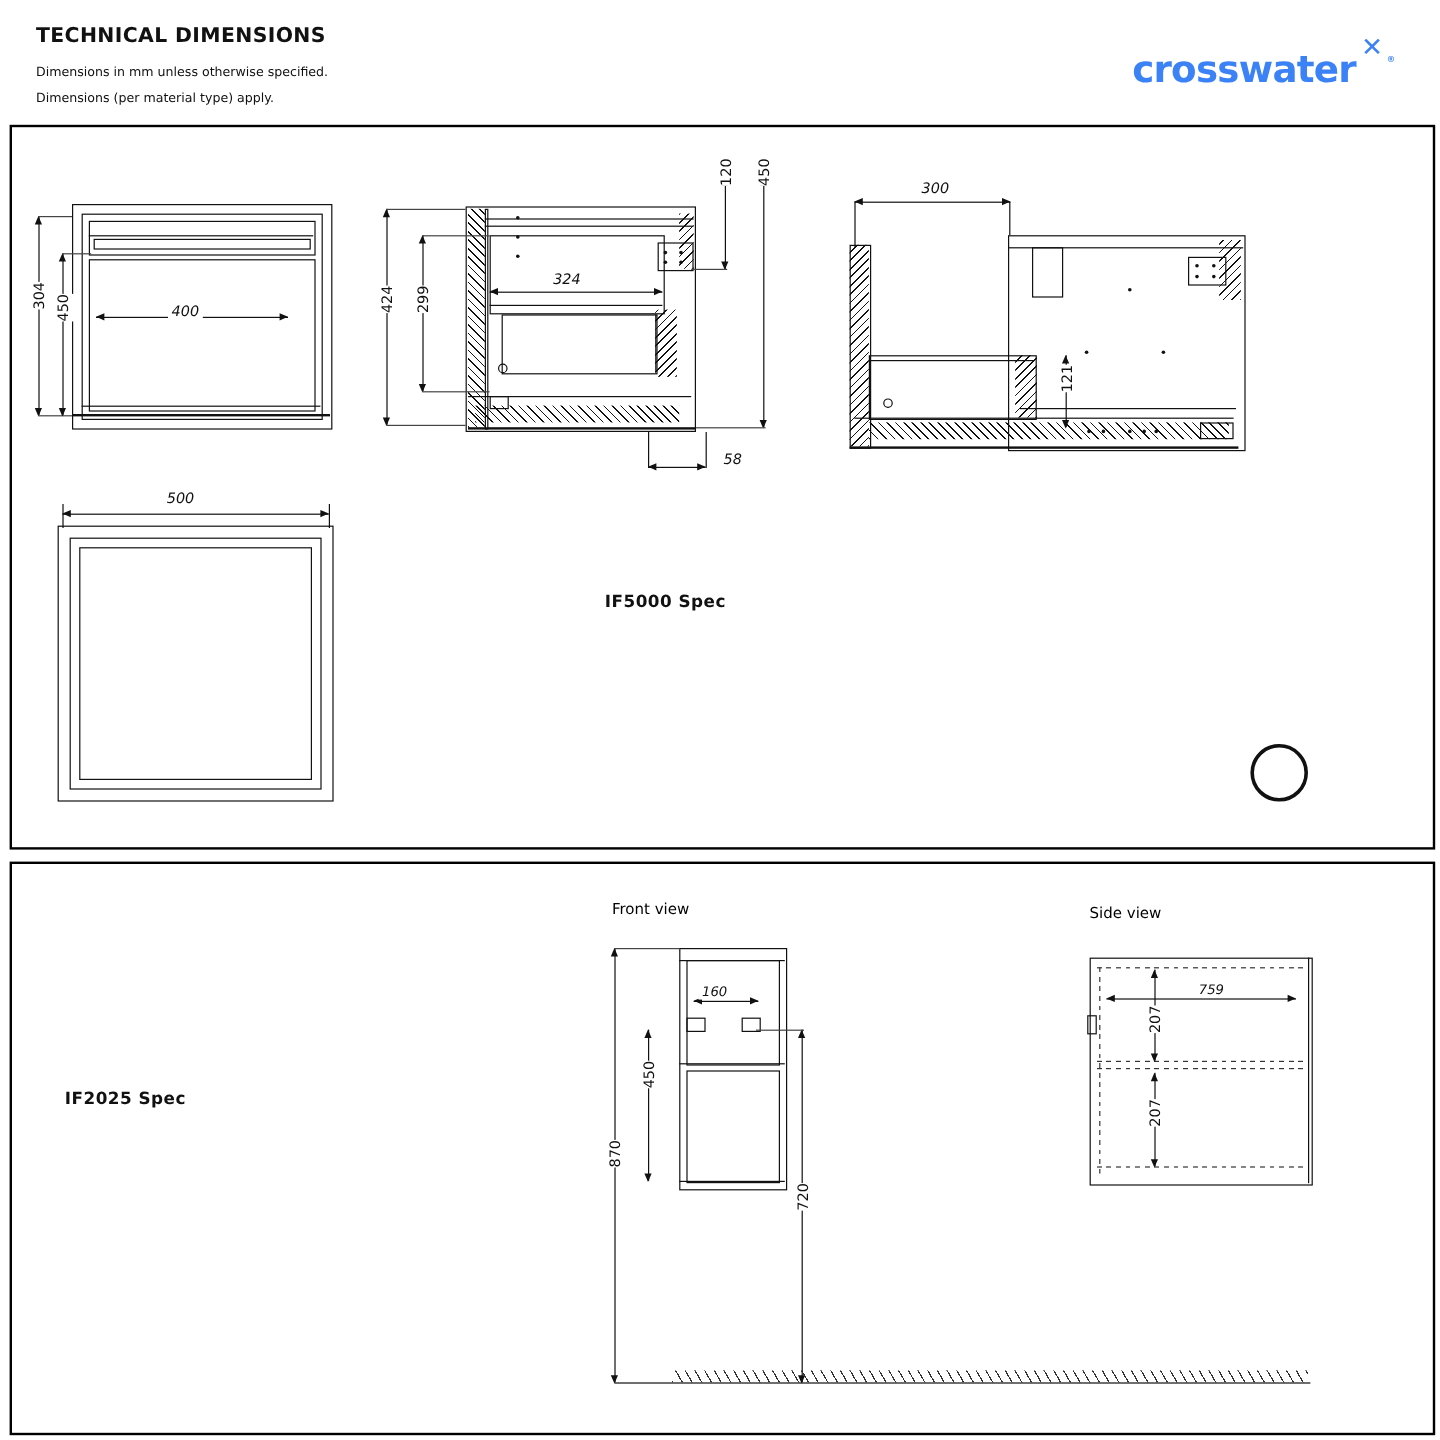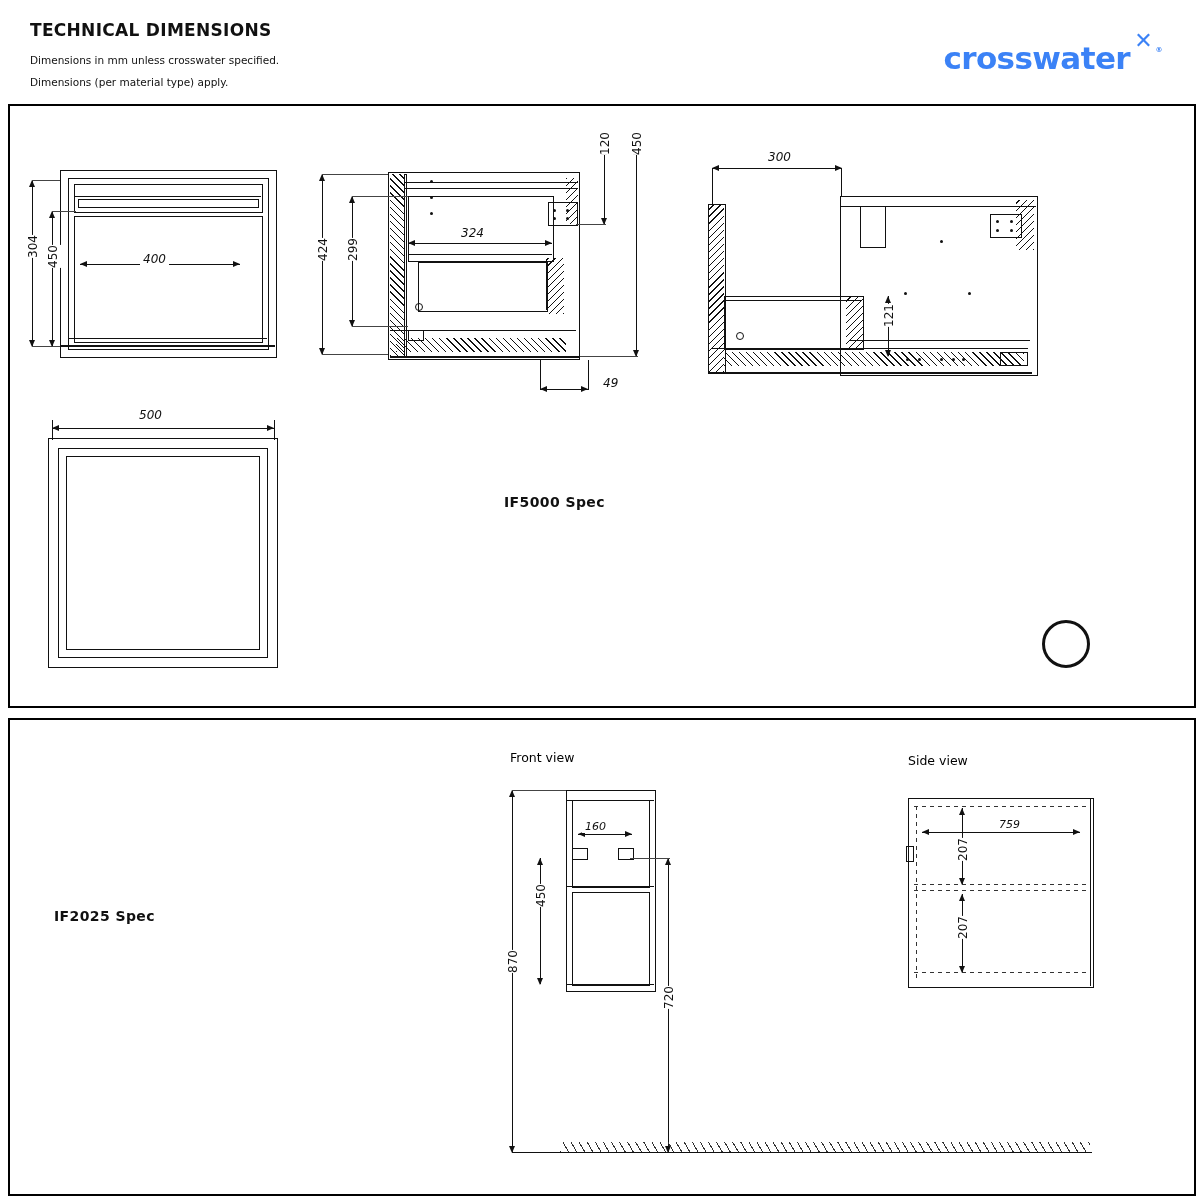--- a/index.html
+++ b/index.html
@@ -51,21 +51,21 @@
 
   .bigcirc{position:absolute;border:3px solid #111;border-radius:50%;}
   .floor{position:absolute;height:10px;background:repeating-linear-gradient(60deg,#333 0 1px,transparent 1px 6px);border-top:1px solid #111;}
 </style>
 </head>
 <body>
 
 <div class="page">
 
   <div class="hdr-title">TECHNICAL DIMENSIONS</div>
-  <div class="hdr-sub1">Dimensions in mm unless crosswater specified.</div>
+  <div class="hdr-sub1">Dimensions in mm unless otherwise specified.</div>
   <div class="hdr-sub2">Dimensions (per material type) apply.</div>
 
   <div class="logo">
     <span>crosswater</span>
     <span class="x">✕</span>
     <span class="reg">®</span>
   </div>
 
   <div class="frame" id="frame-top"></div>
 
@@ -153,21 +153,21 @@
     <div class="arrow ar-u" style="left:633px;top:148px;"></div>
     <div class="arrow ar-d" style="left:633px;top:350px;"></div>
     <div class="ext" style="left:580px;top:356px;width:58px;height:1px;"></div>
     <div class="vlbl" style="left:628px;top:132px;">450</div>
 
     <div class="dim" style="left:540px;top:389px;width:48px;"></div>
     <div class="arrow ar-l" style="left:540px;top:386px;"></div>
     <div class="arrow ar-r" style="left:581px;top:386px;"></div>
     <div class="dimv" style="left:588px;top:360px;height:30px;"></div>
     <div class="dimv" style="left:540px;top:360px;height:30px;"></div>
-    <div class="lbl" style="left:600px;top:376px;">49</div>
+    <div class="lbl" style="left:600px;top:376px;">58</div>
   </div>
 
   <div>
     <div class="hatch2" style="left:708px;top:204px;width:16px;height:168px;"></div>
     <div class="box" style="left:708px;top:204px;width:16px;height:168px;"></div>
     <div class="box" style="left:840px;top:196px;width:196px;height:178px;"></div>
     <div class="ln h" style="left:840px;top:206px;width:196px;"></div>
     <div class="box" style="left:860px;top:206px;width:24px;height:40px;"></div>
     <div class="hatch2" style="left:1016px;top:200px;width:18px;height:50px;"></div>
     <div class="box" style="left:990px;top:214px;width:30px;height:22px;"></div>

